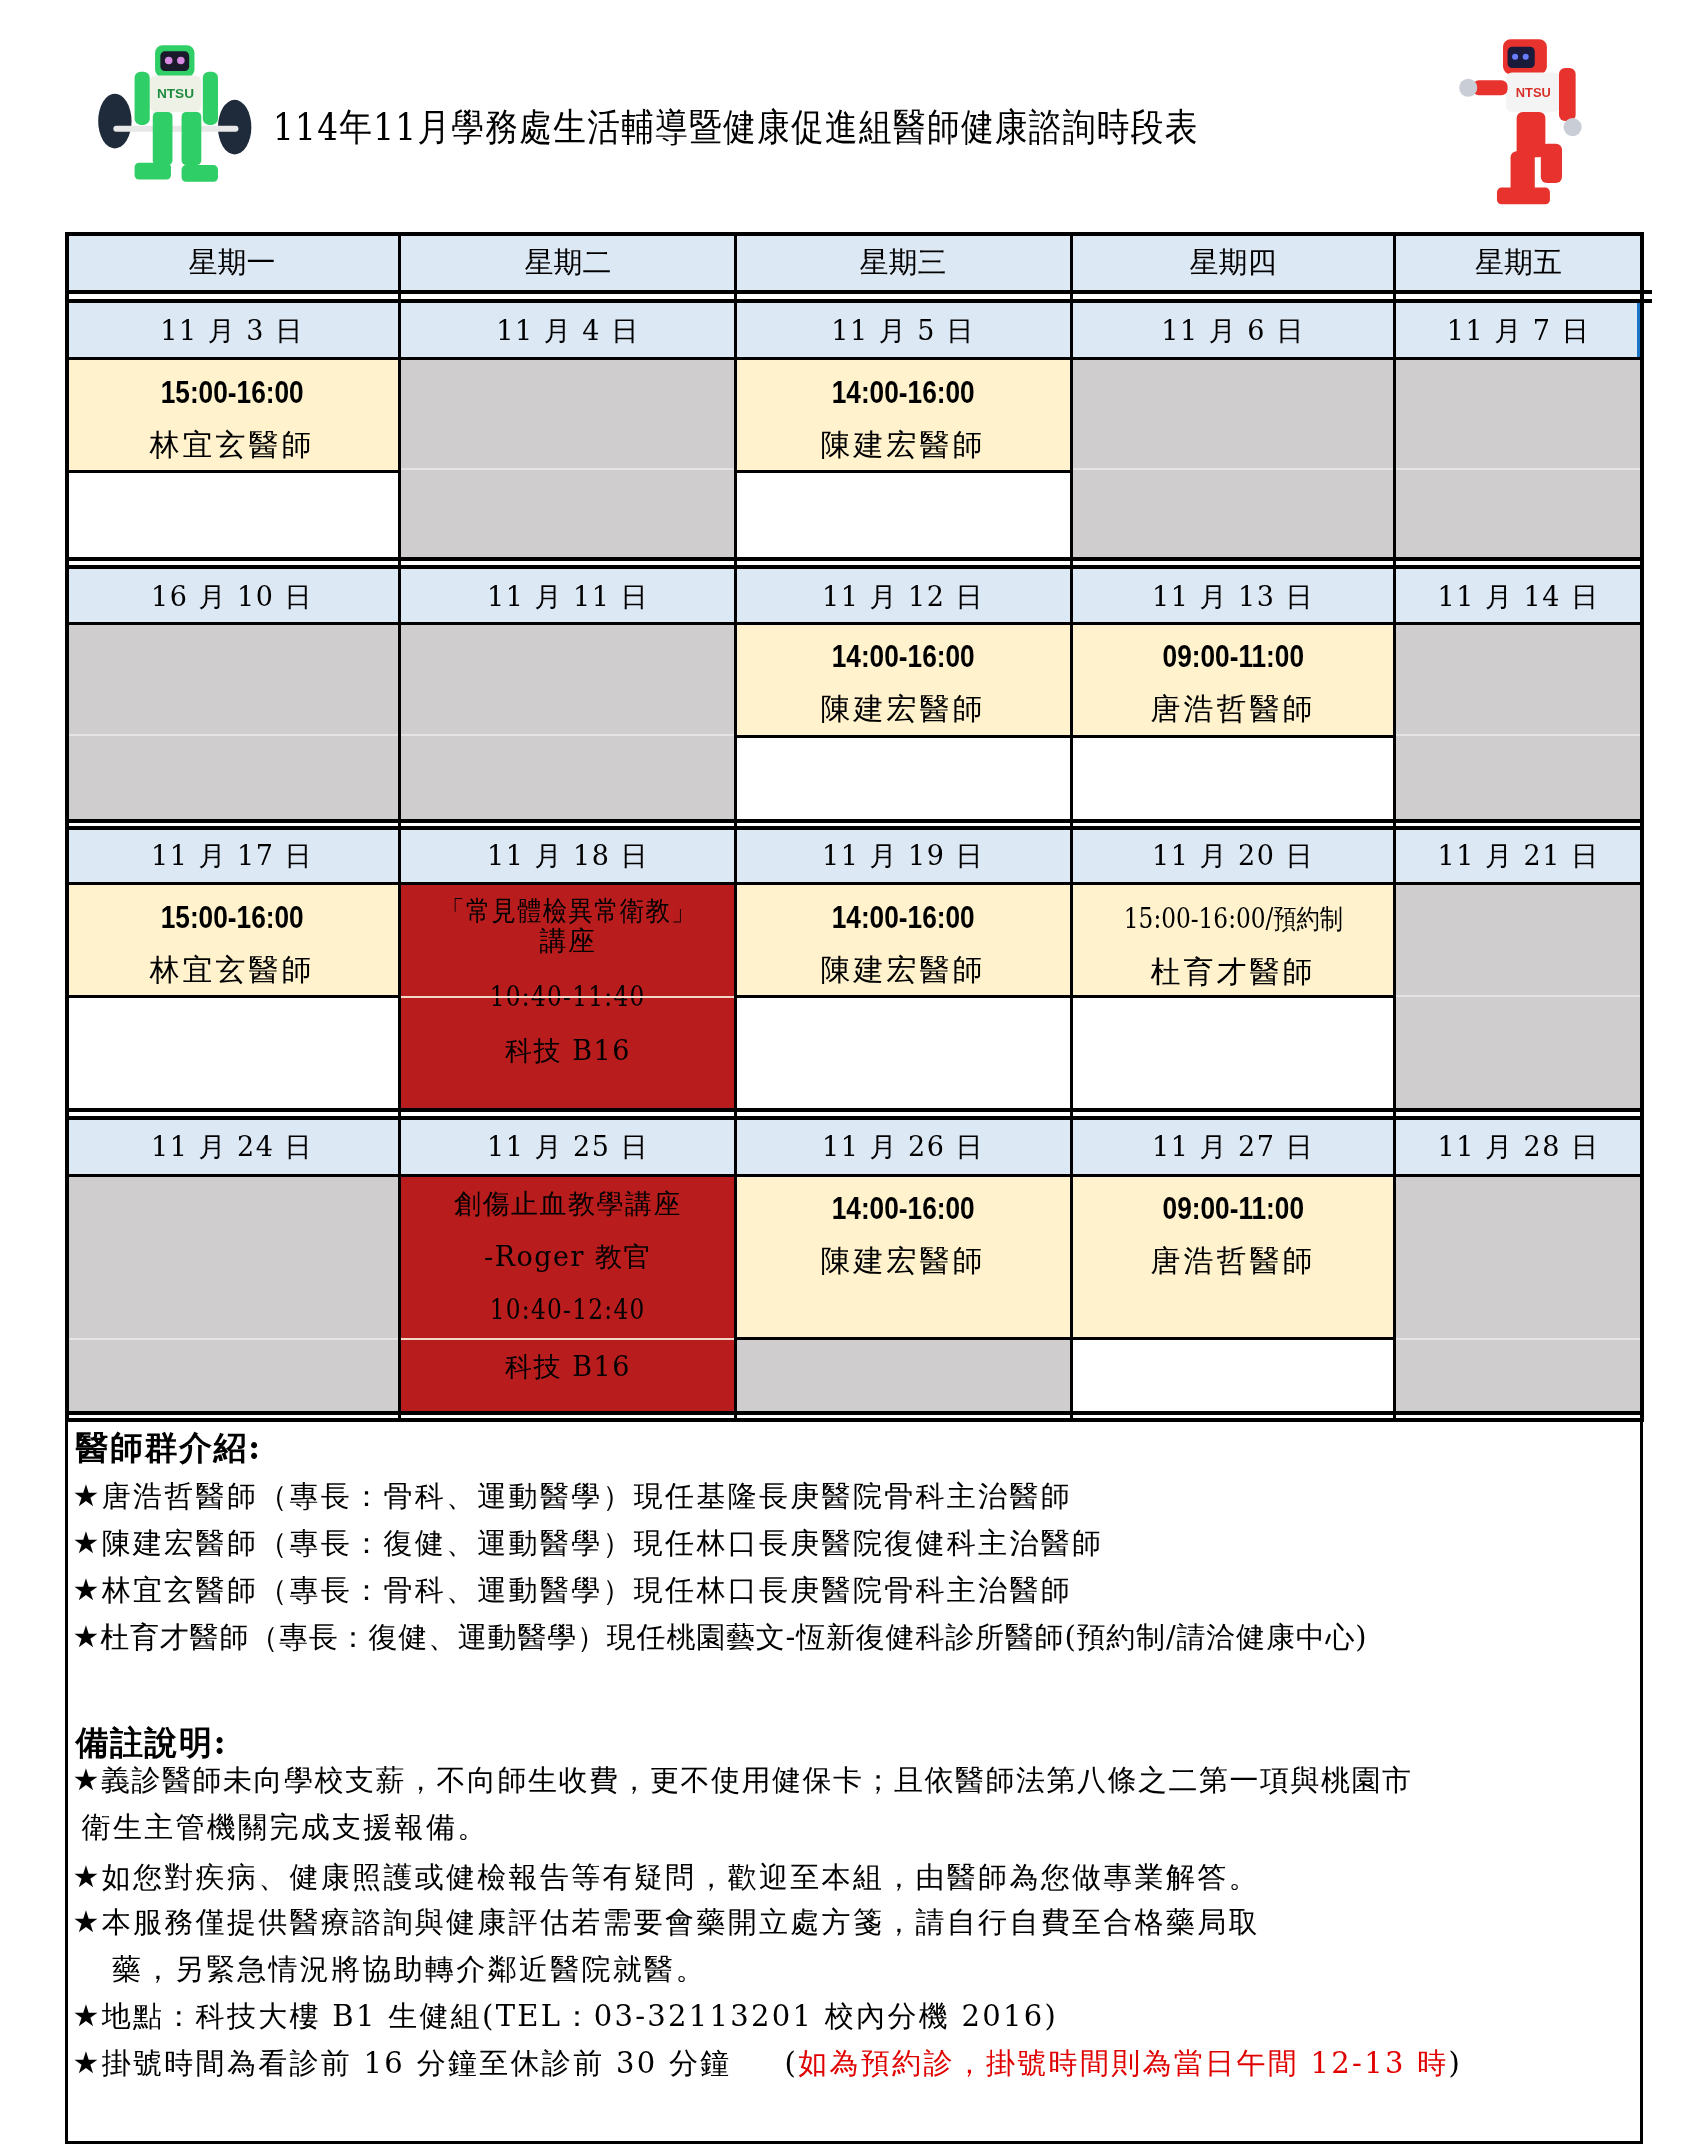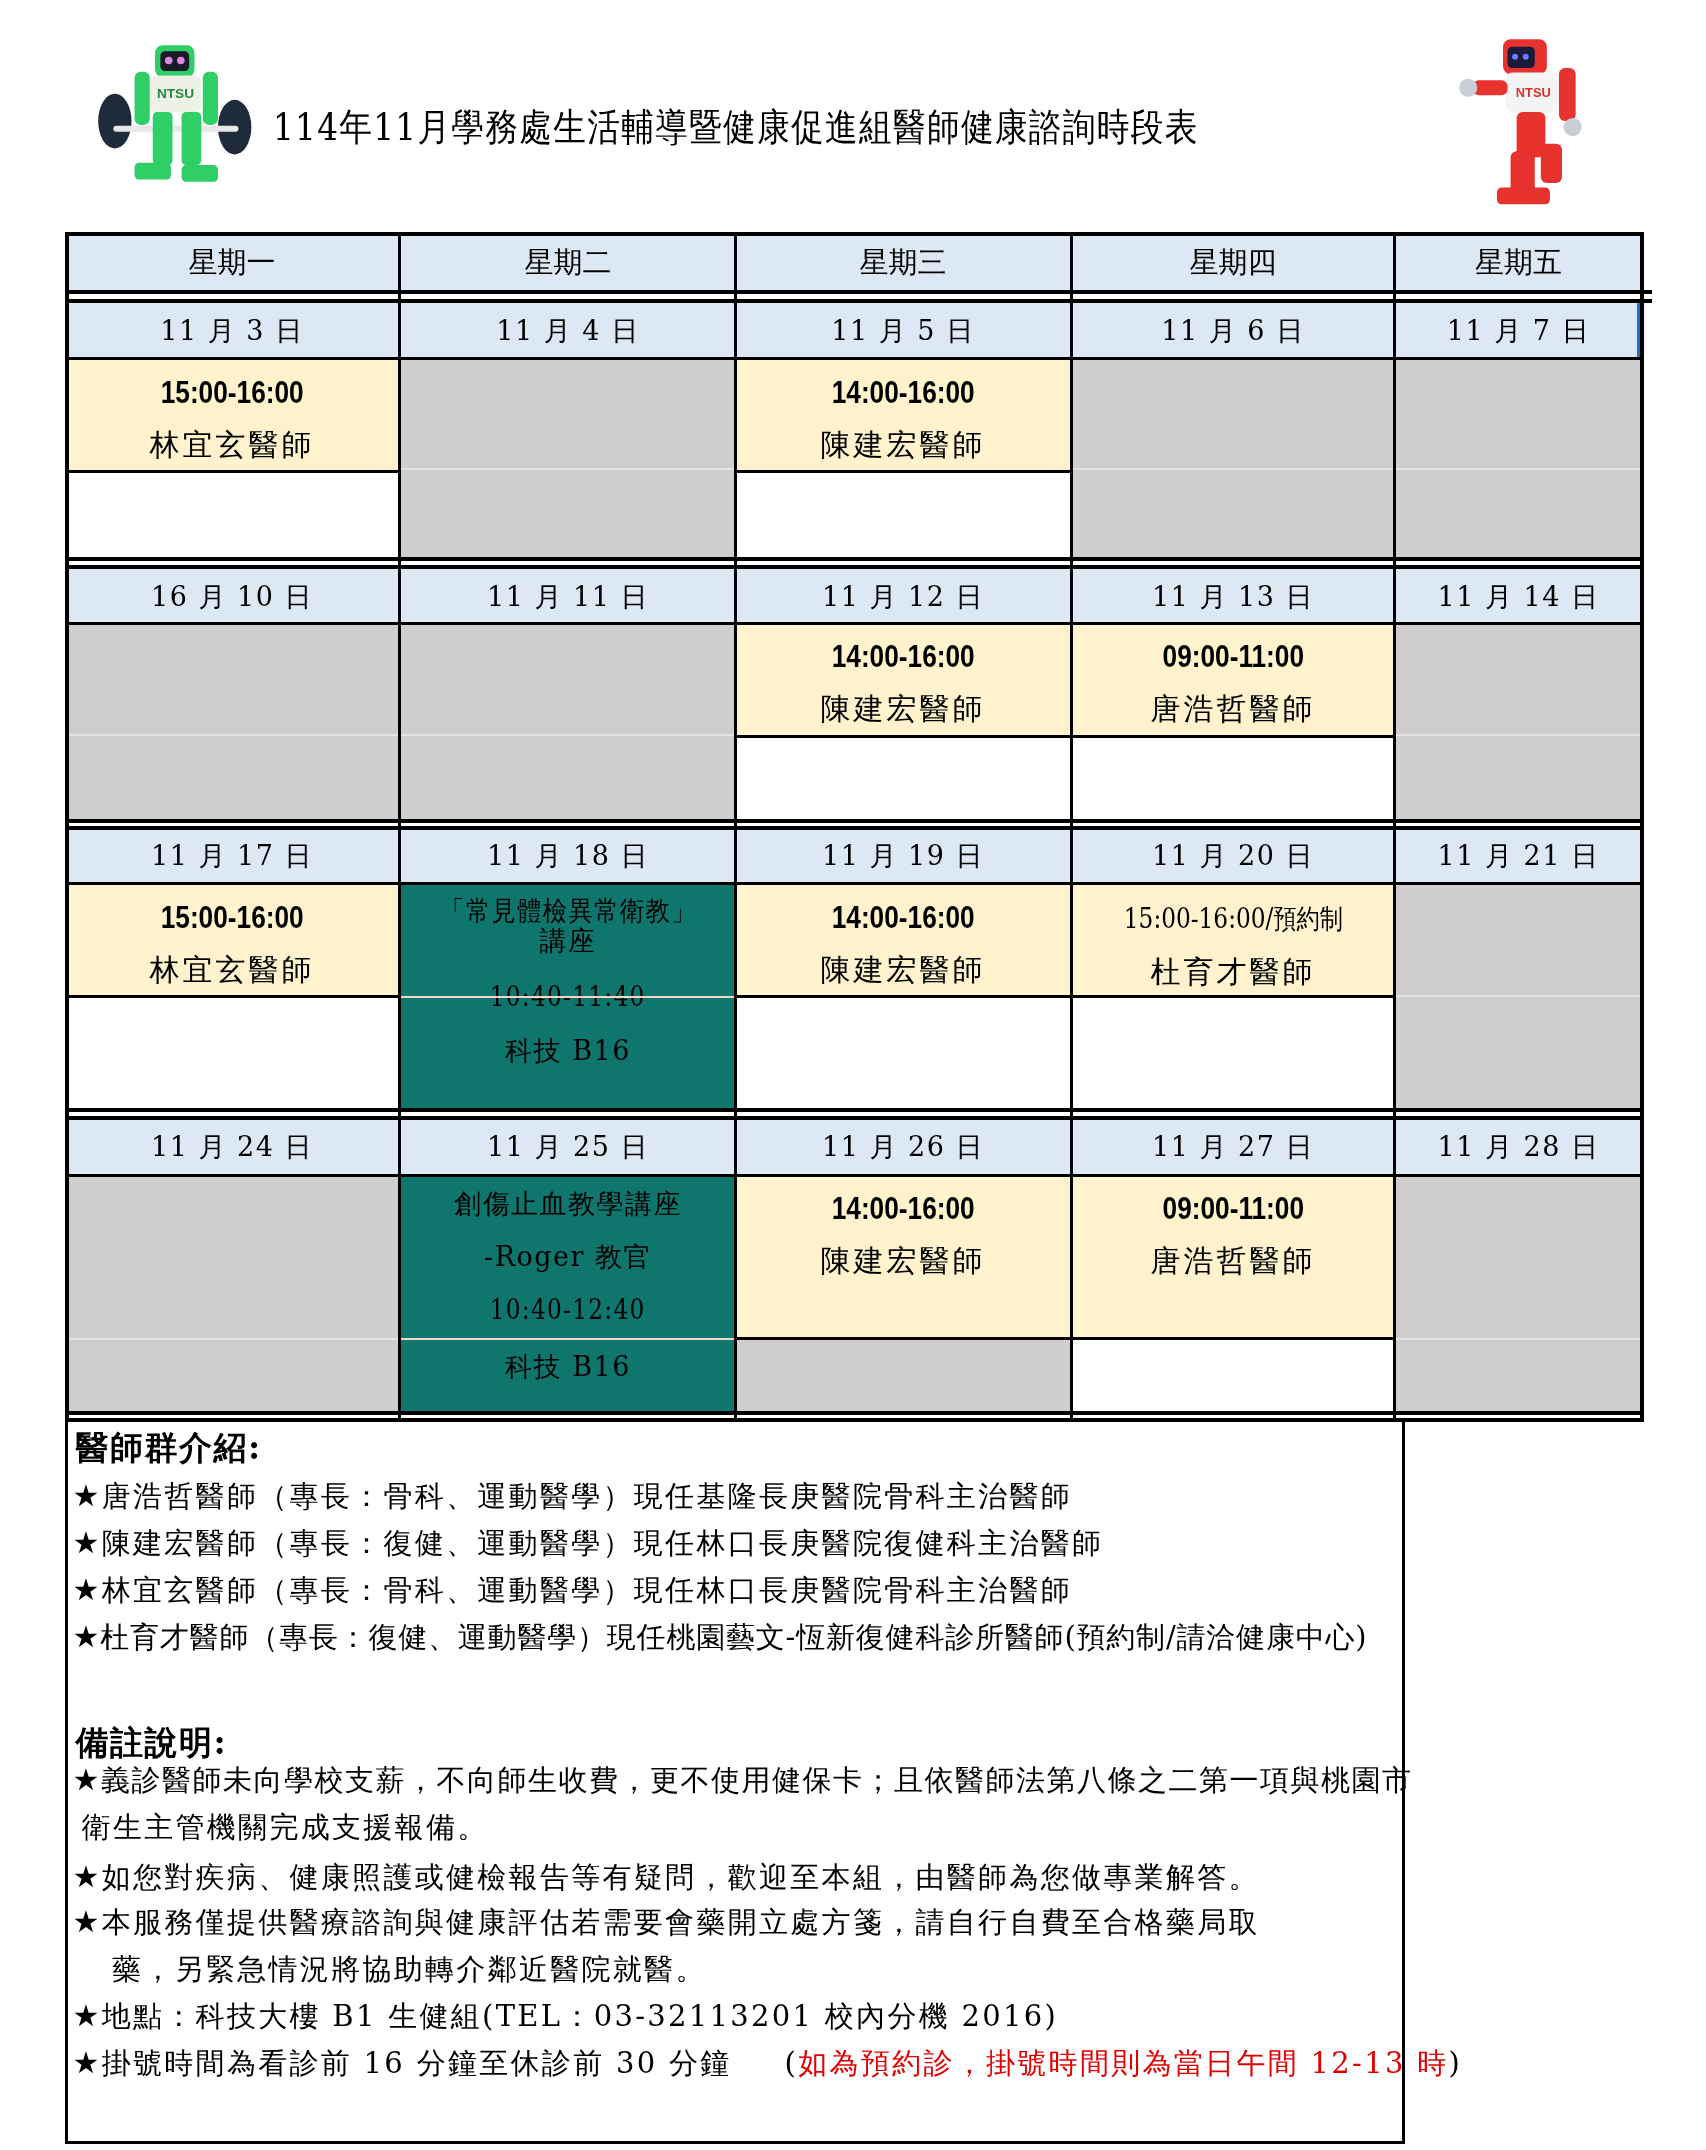--- a/index.html
+++ b/index.html
@@ -14,34 +14,34 @@
   .robot { position:absolute; }
 
   
   .cell { position:absolute; box-sizing:border-box; display:flex; flex-direction:column;
           align-items:center; justify-content:flex-start; text-align:center; }
   .hdr { background:#dde8f5; justify-content:center; font-size:29px; }
   .date { background:#dde8f5; justify-content:center; font-size:27px; letter-spacing:1.5px; }
   .slot { background:#fff2cc; }
   .grey { background:#cfcdce; }
   .white { background:#ffffff; }
-  .event { background:#0f766e; }
+  .event { background:#b91c1c; }
 
   .time-bold { font-family:"Liberation Sans","DejaVu Sans",sans-serif; font-weight:bold;
                font-size:32px; line-height:32px; margin-top:16.7px; transform:scaleX(0.82); }
   .doc { font-size:30px; line-height:33px; margin-top:20px; letter-spacing:3px; }
   .time-plain { font-size:27px; line-height:30px; margin-top:20px; transform:scaleX(0.86); white-space:nowrap; }
   .evt-line { font-size:27px; line-height:30px; white-space:nowrap; letter-spacing:1.5px; }
 
   .hl { position:absolute; background:#000; }
   .vl { position:absolute; background:#000; }
   .thin { position:absolute; background:#e4e4e4; }
 
   
-  .notes { position:absolute; left:65px; top:1418px; width:1340px; height:726px;
+  .notes { position:absolute; left:65px; top:1418px; width:1578px; height:726px;
            border:3.8px solid #000; border-top:none; box-sizing:border-box; }
   .sect-title { position:absolute; left:7.6px; font-size:33px; line-height:38px; font-weight:bold; letter-spacing:1.5px; }
   .line { position:absolute; left:4.5px; font-size:29px; line-height:38px; white-space:nowrap; letter-spacing:2.3px; }
   .star { font-size:30px; }
   .red { color:#e00000; }
 </style>
 </head>
 <body>
 
 <div class="robot" style="left:83px;top:30px;width:182px;height:167px;">

